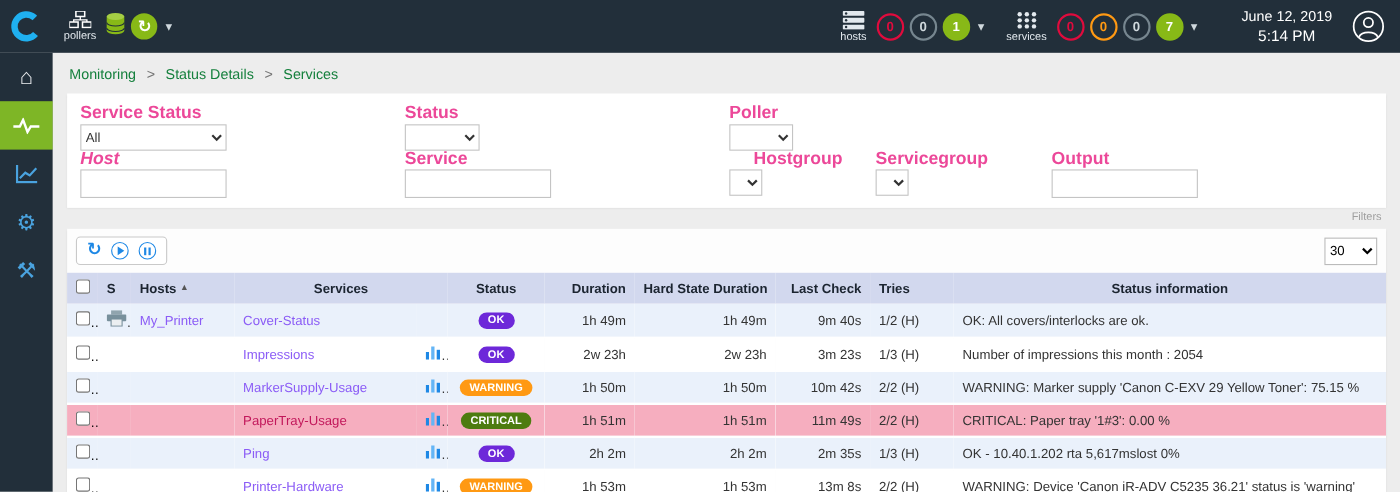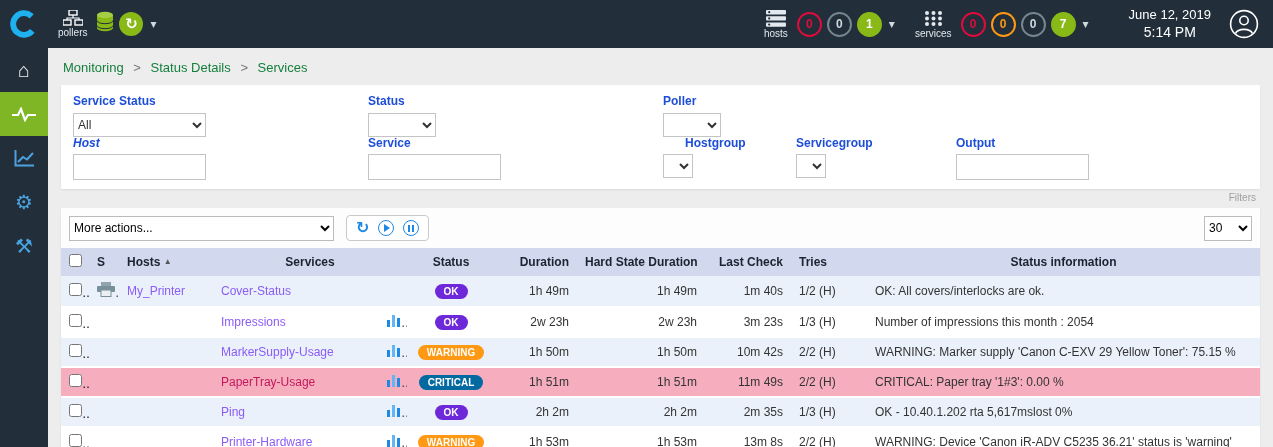--- a/index.html
+++ b/index.html
@@ -39,21 +39,21 @@
 
   
   .content { position:absolute; top:48px; left:48px; width:1225px; height:399px;
     background:#EDEDED; padding:8px 13px 0 13px; }
   .breadcrumb { font-size:13px; color:#424242; padding:4px 0 10px 2px; }
   .breadcrumb a { color:#15803d; text-decoration:none; cursor:pointer; }
   .breadcrumb .sep { color:#757575; margin:0 6px; }
 
   
   .filter-card { position:relative; background:#fff; height:104px; box-shadow:0 1px 2px rgba(0,0,0,.08); }
-  .f-label { position:absolute; font-size:12px; font-weight:bold; color:#1d4ed8; }
+  .f-label { position:absolute; font-size:16px; font-weight:bold; color:#ec4899; }
   .f-ctl { position:absolute; }
   .f-ctl select, .f-ctl input { font-size:12px; height:24px; border:1px solid #c4c4c4;
     background:#fff; color:#333; }
   .f-ctl input { width:133px; height:26px; padding:0 6px; }
   .filters-toggle { text-align:right; font-size:10px; color:#9e9e9e; padding:3px 4px 5px 0; cursor:pointer; }
 
   
   .main-card { background:#fdfdfd; box-shadow:0 1px 2px rgba(0,0,0,.08); }
   .toolbar { display:flex; align-items:center; padding:7px 8px; gap:12px; }
   .toolbar select { font-size:12px; height:25px; border:1px solid #bbb; background:#fff; }
@@ -80,21 +80,21 @@
   tbody tr.row-critical { background:#F6AEBF; }
   .ta-r { text-align:right; }
   .ta-c { text-align:center; }
   .sort { font-size:8px; color:#555; vertical-align:2px; cursor:pointer; }
   a.host-link, a.svc-link { color:#8b5cf6; text-decoration:none; cursor:pointer; }
   tr.row-critical a.svc-link { color:#C2185B; }
   .badge { display:inline-block; min-width:30px; text-align:center; padding:2px 9px;
     border-radius:10px; color:#fff; font-size:10px; font-weight:bold; cursor:default; }
   .badge-ok { background:#6d28d9; }
   .badge-warning { background:#FF9913; }
-  .badge-critical { background:#0369a1; }
+  .badge-critical { background:#4d7c0f; }
   .col-cb input, thead input { width:13px; height:13px; cursor:pointer; }
 </style>
 </head>
 <body>
 
 <header class="topbar">
   <div class="logo">
     <svg width="30" height="30" viewBox="0 0 36 36">
       <circle cx="18" cy="18" r="13" fill="none" stroke="#1FB0F0" stroke-width="7" stroke-dasharray="62 20" transform="rotate(40 18 18)"></circle>
     </svg>
@@ -253,23 +253,20 @@
     <span class="f-label" style="left:895px;top:51px;">Output</span>
     <div class="f-ctl" style="left:895px;top:69px;">
       <input type="text" style="">
     </div>
   </section>
 
   <div class="filters-toggle">Filters</div>
 
   <section class="main-card">
     <div class="toolbar">
-      <select class="more-actions">
-        <option>More actions...</option>
-      </select>
       <div class="media-group">
         <span class="refresh-glyph"><span>↻</span></span>
         <span class="circle-btn">
             <span class="play-tri"></span>
           </span>
         <span class="circle-btn">
             <span class="pause-bars">
               <i></i>
               <i></i>
             </span>
@@ -319,21 +316,21 @@
               <rect x="0" y="4" width="18" height="6" rx="1" fill="#78909C"></rect>
               <rect x="4" y="8" width="10" height="6.5" fill="#ECEFF1" stroke="#78909C" stroke-width="1"></rect>
             </svg>
           </td>
           <td><a class="host-link">My_Printer</a></td>
           <td><a class="svc-link">Cover-Status</a></td>
           <td></td>
           <td class="ta-c"><span class="badge badge-ok">OK</span></td>
           <td class="ta-r">1h 49m</td>
           <td class="ta-r">1h 49m</td>
-          <td class="ta-r">1m 40s</td>
+          <td class="ta-r">9m 40s</td>
           <td>1/2 (H)</td>
           <td>OK: All covers/interlocks are ok.</td>
         </tr>
 
         <tr>
           <td class="ta-c col-cb"><input type="checkbox" style=""></td>
           <td></td>
           <td><a class="host-link"></a></td>
           <td><a class="svc-link">Impressions</a></td>
           <td>

